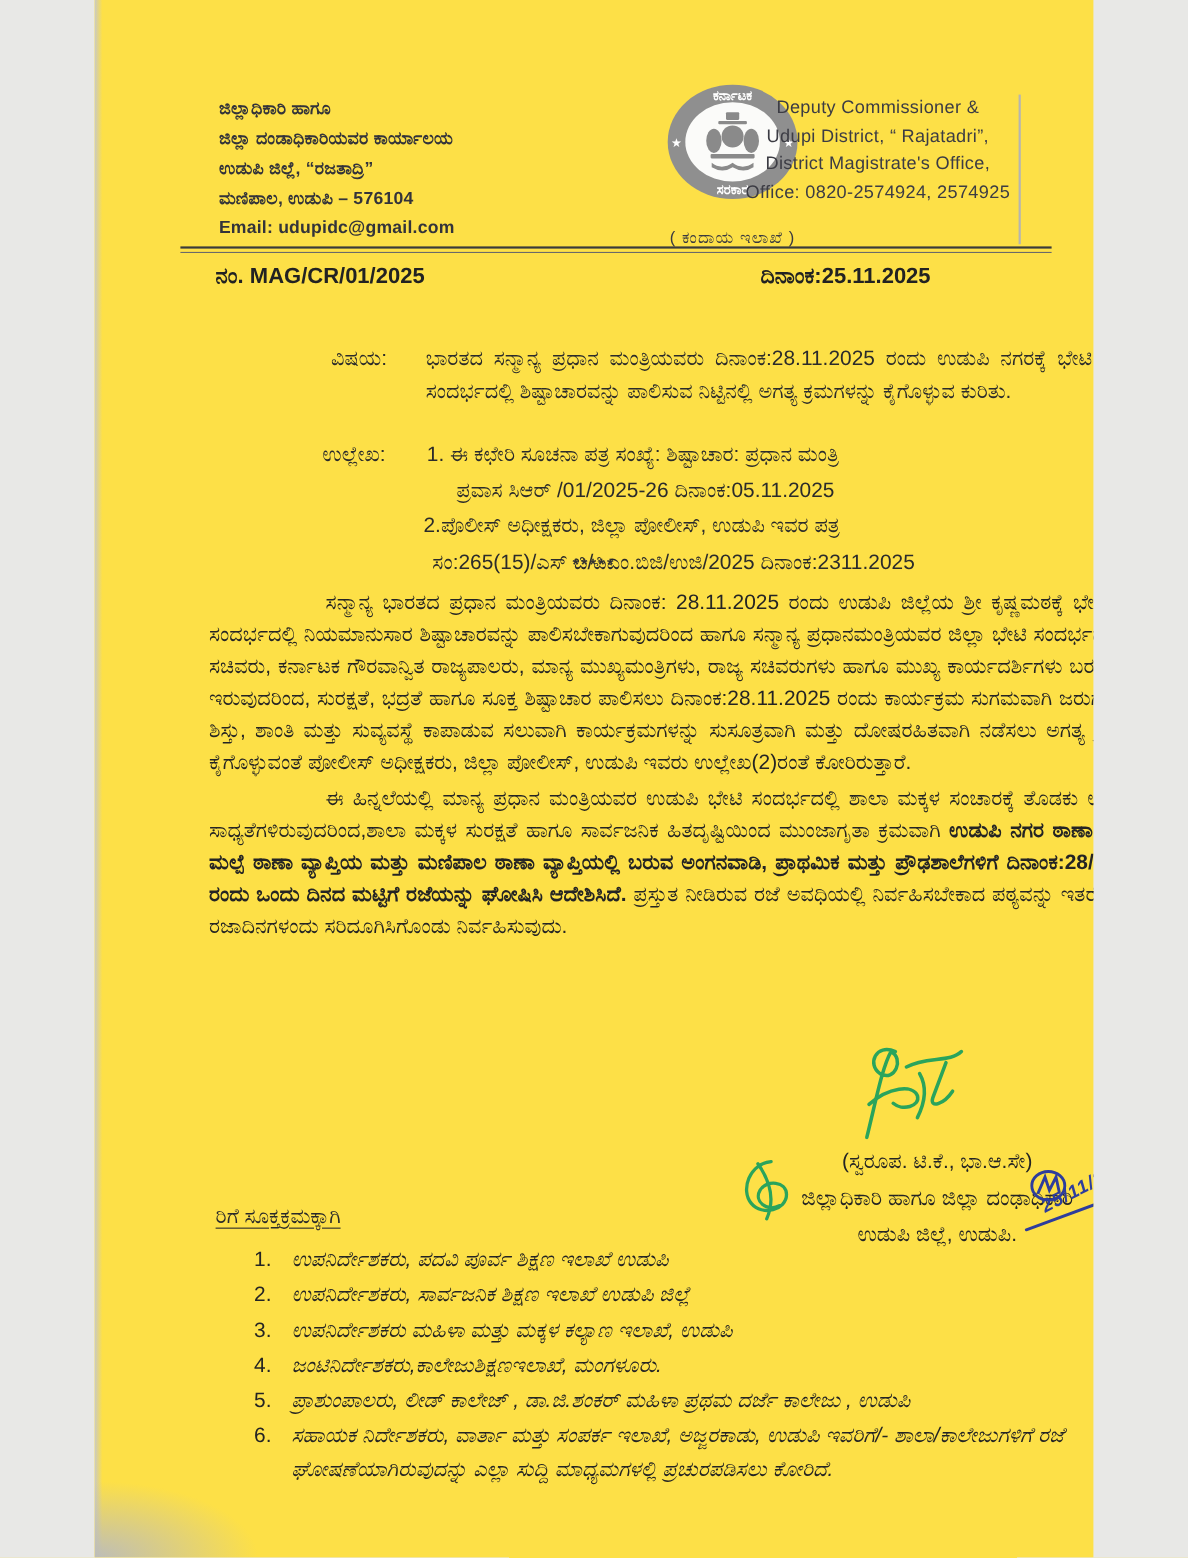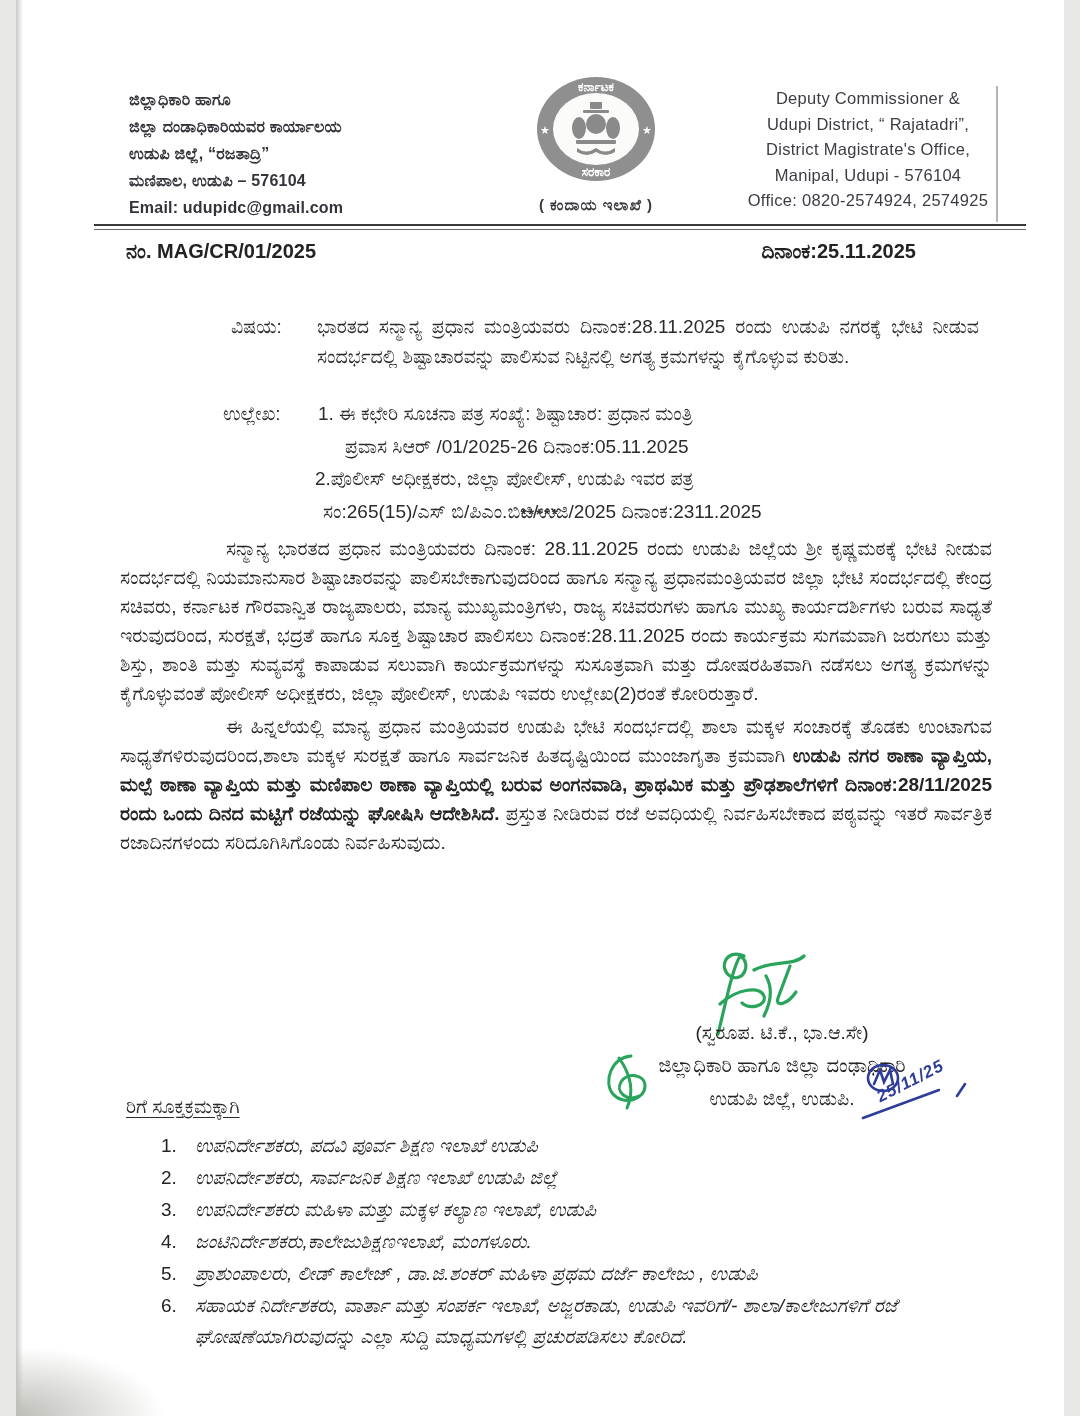--- a/index.html
+++ b/index.html
@@ -1,32 +1,32 @@
 <!DOCTYPE html>
 <html><head>
 <meta charset="utf-8">
 <style>
   html,body{margin:0;padding:0;background:#e8e8e6;}
   .page{
-    position:relative;width:1048px;height:1416px;margin:0 auto;
-    background:#ffffff;overflow:hidden;color:#2b2b2b;
+    position:relative;width:908px;height:1416px;margin:0 auto;
+    background:#fde047;overflow:hidden;color:#2b2b2b;
     font-family:"Liberation Sans","DejaVu Sans",sans-serif;
   }
   
   .edge-left{position:absolute;left:0;top:0;width:7px;height:100%;
     background:linear-gradient(to right,#c9c9c5,rgba(250,250,248,0));}
   .corner-shade{position:absolute;left:0;bottom:0;width:150px;height:70px;
     background:radial-gradient(ellipse at 0% 100%,#bdbdb8 0%,rgba(250,250,248,0) 70%);}
   .scan-line-right{position:absolute;right:66px;top:86px;width:2px;height:136px;background:#b5b5b2;}
 
   
   .hdr-left{position:absolute;left:113px;top:86px;font-weight:bold;font-size:16px;
     line-height:27px;color:#33333a;letter-spacing:.2px;}
   .emblem-wrap{position:absolute;left:498px;top:74px;width:164px;text-align:center;}
-  .emblem-caption{margin-top:8px;font-size:15px;font-weight:bold;color:#3a3a40;letter-spacing:1px;}
+  .emblem-caption{margin-top:19px;font-size:15px;font-weight:normal;color:#3a3a40;letter-spacing:1px;}
   .hdr-right{position:absolute;right:62px;top:86px;width:268px;text-align:center;
     font-weight:normal;font-size:16.5px;line-height:25.5px;color:#3c3c44;letter-spacing:.3px;}
 
   .divider{position:absolute;left:78px;right:38px;top:224px;height:3px;
     border-top:2px solid #3a3a3a;border-bottom:1px solid #6a6a6a;}
 
   .ref-row{position:absolute;left:110px;right:100px;top:240px;display:flex;
     justify-content:space-between;font-weight:bold;font-size:20px;color:#222;}
   .ref-row .date{margin-right:48px;}
 
@@ -48,21 +48,21 @@
 
   .stars{position:absolute;left:0;right:0;top:505px;text-align:center;
     font-size:15px;font-weight:bold;letter-spacing:2px;color:#333;}
 
   .bodytext{position:absolute;left:100px;top:530px;width:880px;
     font-size:19px;line-height:29px;text-align:justify;color:#242424;}
   .bodytext p{margin:4px;text-indent:106px;}
   .bodytext p + p{margin-top:1px;}
   .bold-span{font-weight:bold;}
 
-  .sig-block{position:absolute;left:572px;top:1016px;width:388px;text-align:center;
+  .sig-block{position:absolute;left:572px;top:1040px;width:388px;text-align:center;
     font-size:19px;line-height:33px;color:#242424;}
   .sig-line-designation{font-size:19.5px;}
   .sig-green{position:absolute;left:688px;top:946px;}
   .sig-scribble{position:absolute;left:583px;top:1050px;}
   .sig-blue-mark{position:absolute;left:845px;top:1062px;}
   .sig-date{position:absolute;left:862px;top:1088px;color:#2e3d9c;
     font-size:17px;font-weight:bold;font-style:italic;
     transform:rotate(-27deg);transform-origin:left center;letter-spacing:1px;}
 
   .dist-heading{position:absolute;left:110px;top:1096px;font-size:19px;color:#2a2a2a;
@@ -107,21 +107,20 @@
         <path d="M44,74 q9,7 19,0 q9,7 19,0 l0,4 q-9,6 -19,0 q-9,6 -19,0 z"></path>
       </g>
     </svg>
     <div class="emblem-caption">( ಕಂದಾಯ ಇಲಾಖೆ )</div>
   </div>
 
   <div class="hdr-right">
     <div>Deputy Commissioner &amp;</div>
     <div>Udupi District, “ Rajatadri”,</div>
     <div>District Magistrate's Office,</div>
-    <div>Manipal, Udupi - 576104</div>
     <div>Office: 0820-2574924, 2574925</div>
   </div>
 
   <div class="divider"></div>
 
   <div class="ref-row">
     <span>ನಂ. MAG/CR/01/2025</span>
     <span class="date">ದಿನಾಂಕ:25.11.2025</span>
   </div>
 

